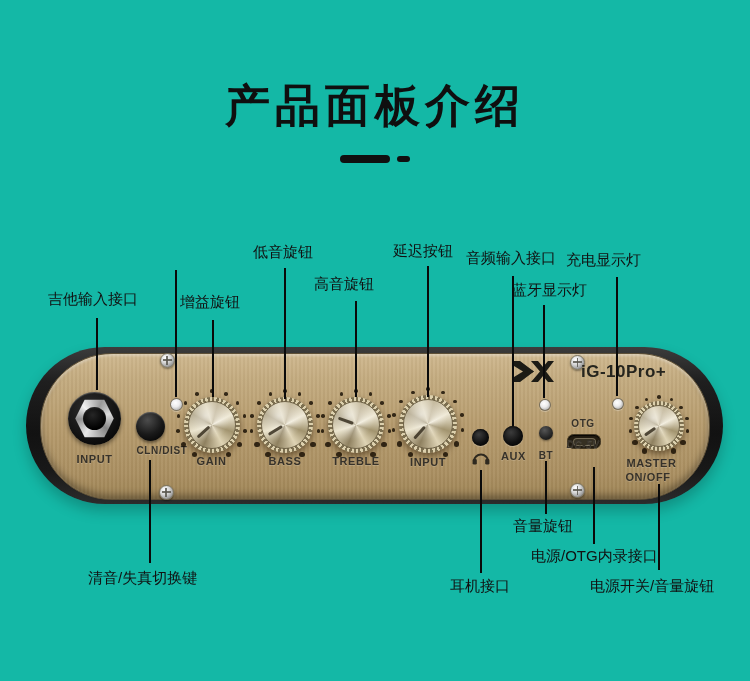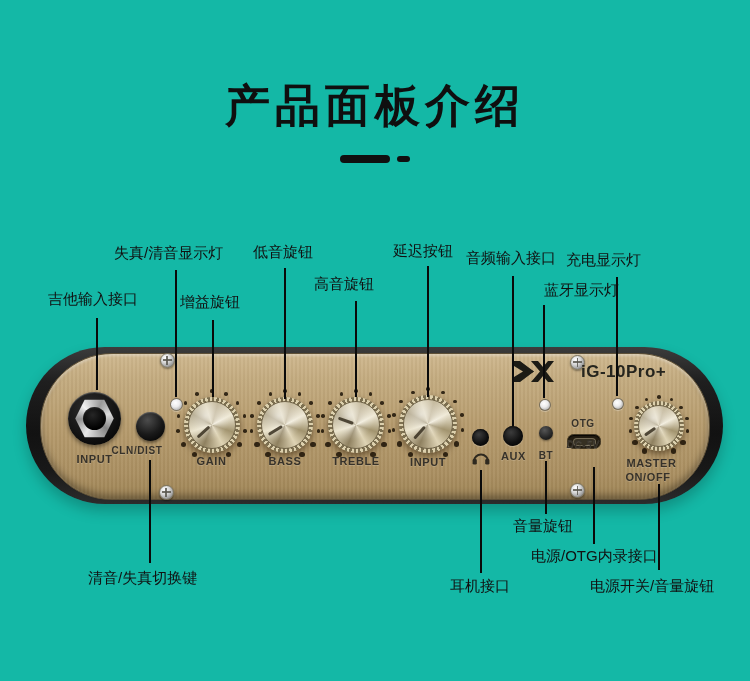--- a/index.html
+++ b/index.html
@@ -111,21 +111,21 @@
   <div class="abs screw" style="left:158.5px;top:484.5px;"></div>
   <div class="abs screw" style="left:570px;top:482.5px;"></div>
 
   <div class="abs jack-input">
     <div class="nut"></div>
     <div class="hole"></div>
   </div>
   <div class="abs p-label" style="left:66px;top:453px;width:57px;">INPUT</div>
 
   <div class="abs round-black btn-cln"></div>
-  <div class="abs p-label p-label-sm" style="left:105px;top:445px;width:64px;">CLN/DIST</div>
+  <div class="abs p-label p-label-sm" style="left:130px;top:445px;width:64px;">CLN/DIST</div>
   <div class="abs led" style="left:170px;top:398px;"></div>
 
   <div class="abs knob" style="left:186.5px;top:400px;width:50px;height:50px;">
     <div class="dots">
         <i style="position: absolute; border-radius: 50%; background: rgba(22, 14, 2, 0.82); width: 5.5px; height: 5.5px; left: 18.25px; top: 64.6949px;"></i>
         <i style="position: absolute; border-radius: 50%; background: rgba(22, 14, 2, 0.82); width: 5.5px; height: 5.5px; left: 7.39883px; top: 54.7516px;"></i>
         <i style="position: absolute; border-radius: 50%; background: rgba(22, 14, 2, 0.82); width: 3.5px; height: 3.5px; left: 2.76654px; top: 42.154px;"></i>
         <i style="position: absolute; border-radius: 50%; background: rgba(22, 14, 2, 0.82); width: 3.5px; height: 3.5px; left: 3.40852px; top: 27.4502px;"></i>
         <i style="position: absolute; border-radius: 50%; background: rgba(22, 14, 2, 0.82); width: 3.5px; height: 3.5px; left: 10.2045px; top: 14.3952px;"></i>
         <i style="position: absolute; border-radius: 50%; background: rgba(22, 14, 2, 0.82); width: 3.5px; height: 3.5px; left: 21.881px; top: 5.43554px;"></i>
@@ -278,27 +278,26 @@
   <div class="abs ann-line" style="left:542.8px;top:305px;height:93px;"></div>
   <div class="abs ann-line" style="left:615.5px;top:277px;height:119px;"></div>
 
   <div class="abs ann-line" style="left:148.5px;top:460px;height:103px;"></div>
   <div class="abs ann-line" style="left:479.5px;top:470px;height:103px;"></div>
   <div class="abs ann-line" style="left:544.5px;top:461px;height:53px;"></div>
   <div class="abs ann-line" style="left:593px;top:467px;height:77px;"></div>
   <div class="abs ann-line" style="left:658px;top:484px;height:86px;"></div>
 
   <div class="abs ann-label" style="left:48px;top:290px;">吉他输入接口</div>
-  <div class="abs ann-label" style="left:114px;top:244px;">失真/清音显示灯</div>
   <div class="abs ann-label" style="left:180px;top:293px;">增益旋钮</div>
   <div class="abs ann-label" style="left:253px;top:243px;">低音旋钮</div>
   <div class="abs ann-label" style="left:314px;top:275px;">高音旋钮</div>
   <div class="abs ann-label" style="left:393px;top:242px;">延迟按钮</div>
   <div class="abs ann-label" style="left:466px;top:249px;">音频输入接口</div>
-  <div class="abs ann-label" style="left:544px;top:281px;">蓝牙显示灯</div>
+  <div class="abs ann-label" style="left:512px;top:281px;">蓝牙显示灯</div>
   <div class="abs ann-label" style="left:566px;top:251px;">充电显示灯</div>
 
   <div class="abs ann-label" style="left:88px;top:569px;">清音/失真切换键</div>
   <div class="abs ann-label" style="left:450px;top:577px;">耳机接口</div>
   <div class="abs ann-label" style="left:513px;top:517px;">音量旋钮</div>
   <div class="abs ann-label" style="left:531px;top:547px;">电源/OTG内录接口</div>
   <div class="abs ann-label" style="left:590px;top:577px;">电源开关/音量旋钮</div>
 
 </div>
 

